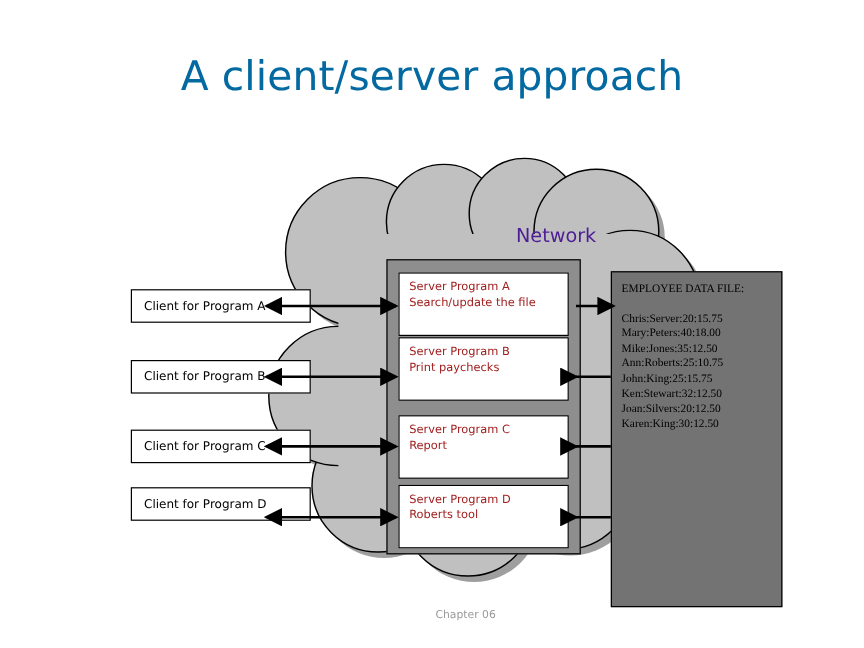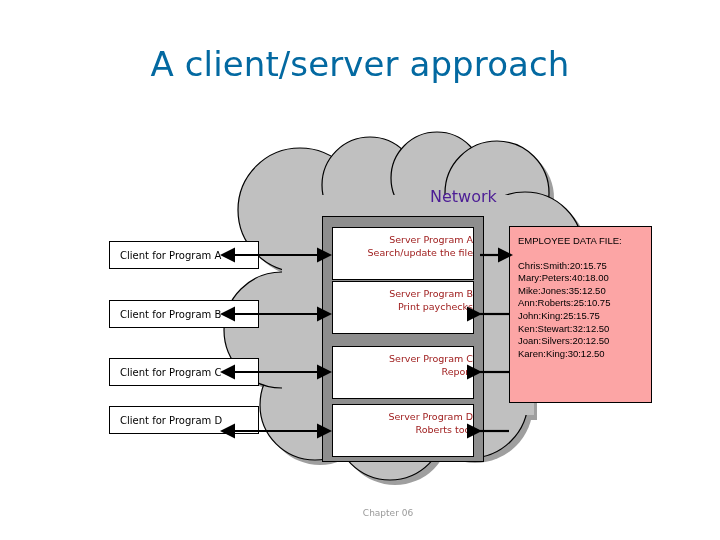--- a/index.html
+++ b/index.html
@@ -83,37 +83,36 @@
     width: 142px;
     height: 53px;
     background: #ffffff;
     border: 1px solid #000000;
     box-sizing: border-box;
     padding: 5px 0 0 8px;
     font-size: 9.5px;
     line-height: 13px;
     color: #a02020;
     font-family: "DejaVu Sans", sans-serif;
-    text-align: right;
   }
 
   #datafile-box {
     position: absolute;
     left: 509px;
     top: 226px;
     width: 143px;
-    height: 177px;
-    background: #fca5a5;
+    height: 280px;
+    background: #737373;
     border: 1px solid #000000;
     box-sizing: border-box;
     padding: 8px 0 0 8px;
     font-size: 9.5px;
     line-height: 12.6px;
     color: #000000;
-    font-family: Liberation Sans, sans-serif;
+    font-family: Liberation Serif, serif;
   }
   #datafile-title { margin-bottom: 12px; }
   .datafile-row { white-space: nowrap; }
 
   
   #arrow-layer {
     position: absolute;
     left: 0;
     top: 0;
     width: 720px;
@@ -197,21 +196,21 @@
     <div>Roberts tool</div>
   </div>
 
   <div class="client-box" style="left:109px; top:241px;">Client for Program A</div>
   <div class="client-box" style="left:109px; top:300px;text-align:right;">Client for Program B</div>
   <div class="client-box" style="left:109px; top:358px;">Client for Program C</div>
   <div class="client-box" style="left:109px; top:406px;">Client for Program D</div>
 
   <div id="datafile-box">
     <div id="datafile-title">EMPLOYEE DATA FILE:</div>
-    <div class="datafile-row">Chris:Smith:20:15.75</div>
+    <div class="datafile-row">Chris:Server:20:15.75</div>
     <div class="datafile-row">Mary:Peters:40:18.00</div>
     <div class="datafile-row">Mike:Jones:35:12.50</div>
     <div class="datafile-row">Ann:Roberts:25:10.75</div>
     <div class="datafile-row">John:King:25:15.75</div>
     <div class="datafile-row">Ken:Stewart:32:12.50</div>
     <div class="datafile-row">Joan:Silvers:20:12.50</div>
     <div class="datafile-row">Karen:King:30:12.50</div>
   </div>
 
   <svg id="arrow-layer" viewBox="0 0 720 540" width="720" height="540">

